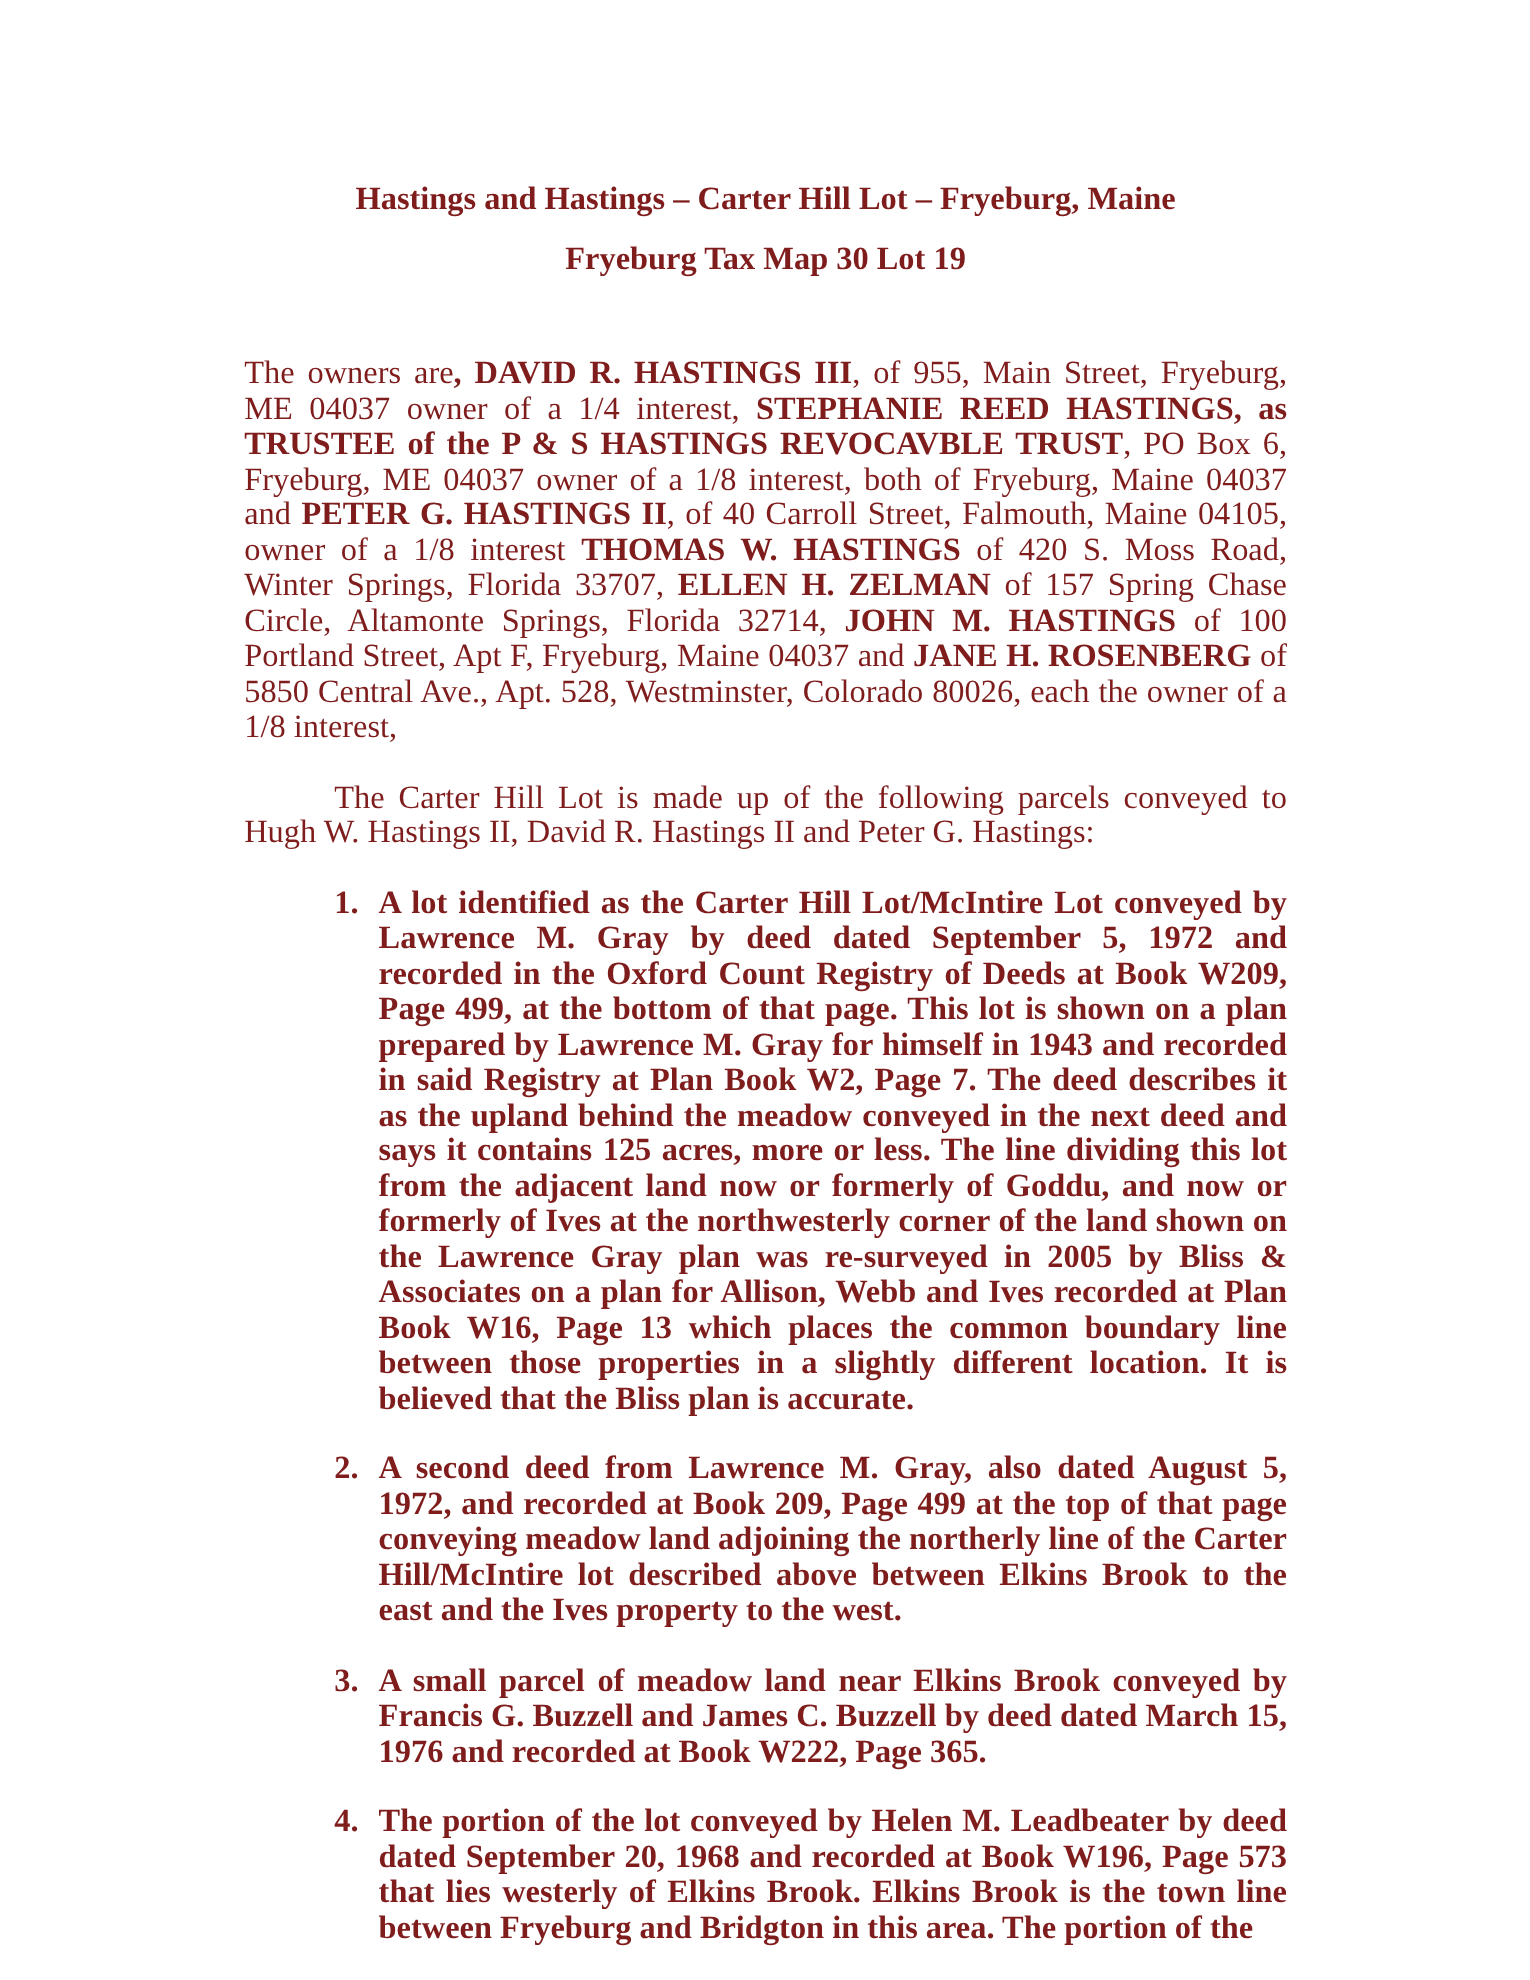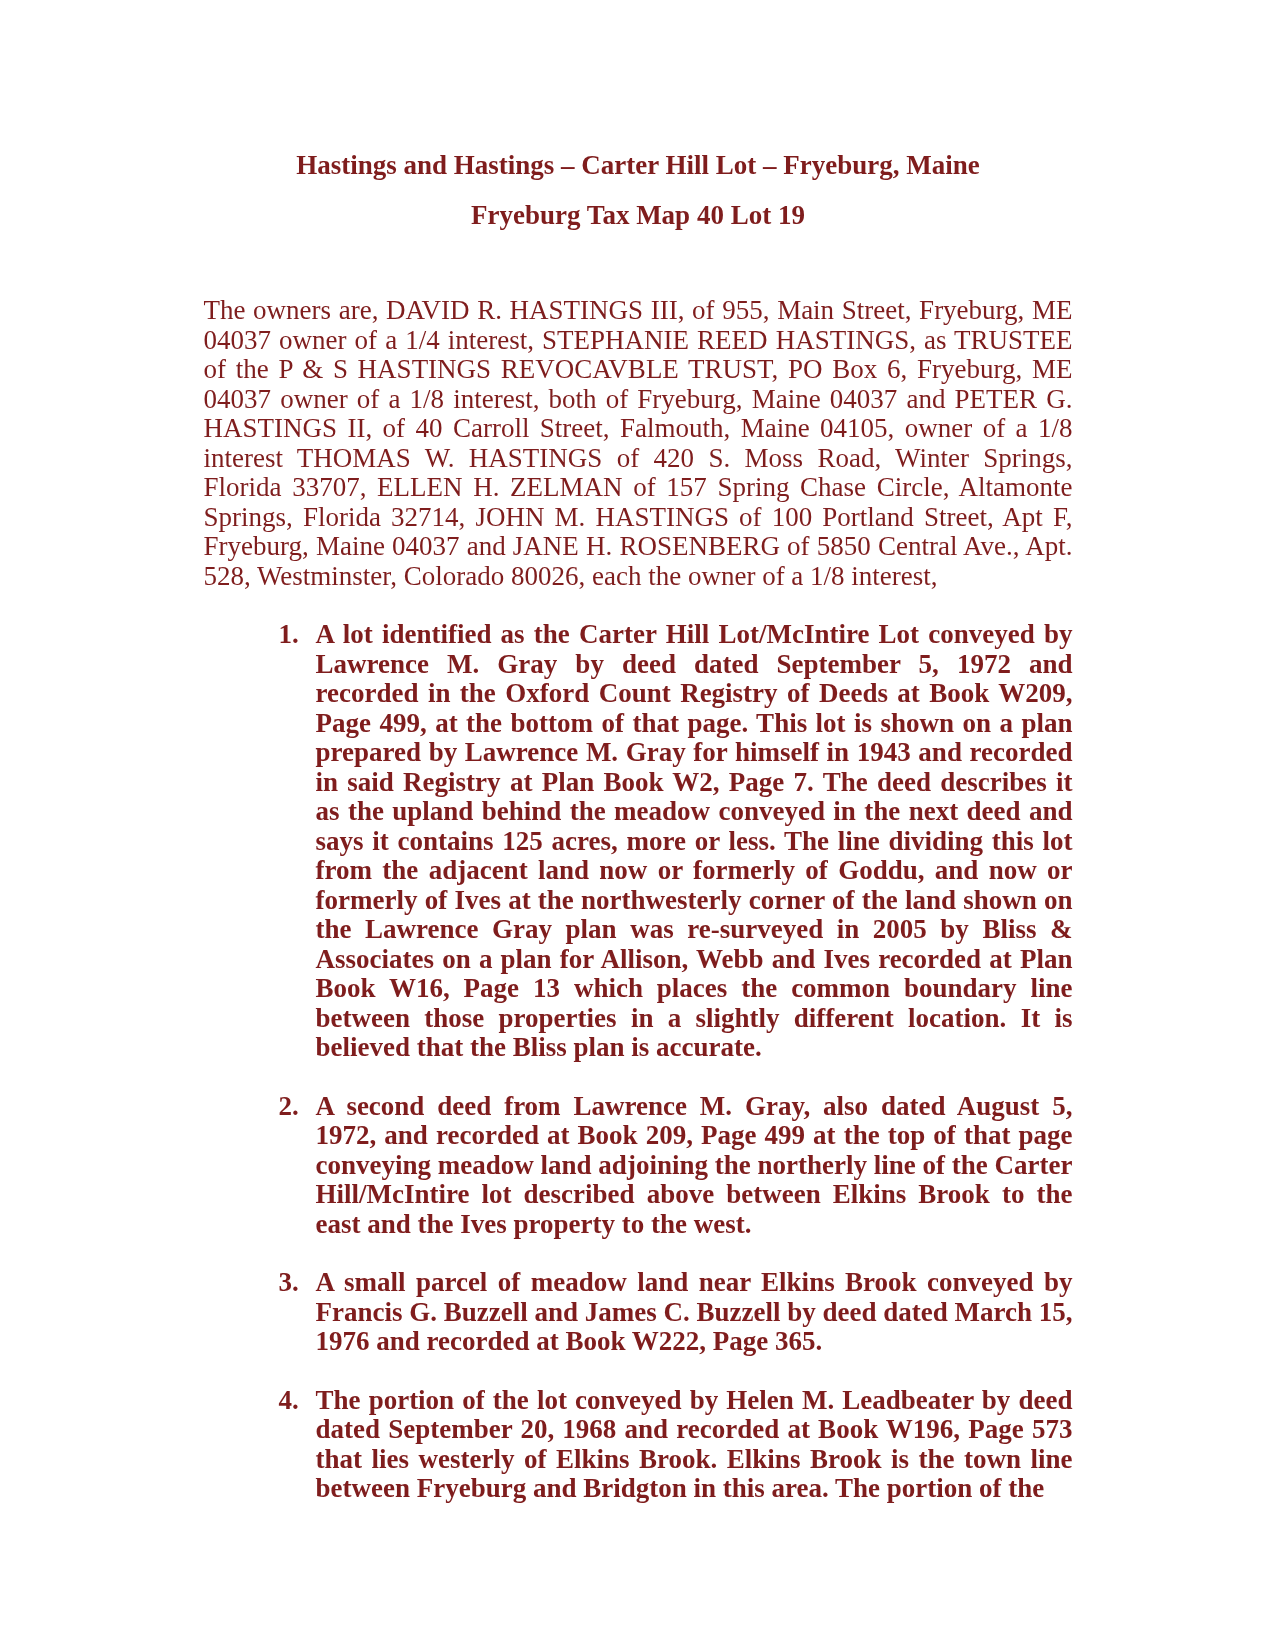--- a/index.html
+++ b/index.html
@@ -51,34 +51,35 @@
     text-align: justify;
     margin: 0 0 29px 0;
     hyphens: none;
   }
   ol.parcel-list li::before {
     content: counter(parcel) ".";
     position: absolute;
     left: -37px;
     top: 0;
   }
-  b { font-weight: normal; }
+  b { font-weight: bold; }
 </style>
 </head>
 <body>
 
 <div class="page">
 
   <p class="title">Hastings and Hastings – Carter Hill Lot – Fryeburg, Maine</p>
 
-  <p class="title subtitle">Fryeburg Tax Map 40 Lot 19</p>
+  <p class="title subtitle">Fryeburg Tax Map 30 Lot 19</p>
 
   <p class="para"><span>The owners are</span><b>, DAVID R. HASTINGS III</b><span>, of 955, Main Street, Fryeburg, ME 04037 owner of a 1/4 interest, </span><b>STEPHANIE REED HASTINGS, as TRUSTEE of the P &amp; S HASTINGS REVOCAVBLE TRUST</b><span>, PO Box 6, Fryeburg, ME 04037 owner of a 1/8 interest, both of Fryeburg, Maine 04037 and </span><b>PETER G. HASTINGS II</b><span>,  of 40 Carroll Street, Falmouth, Maine 04105, owner of a 1/8 interest </span><b>THOMAS W. HASTINGS</b><span> of 420 S. Moss Road, Winter Springs, Florida 33707, </span><b>ELLEN H. ZELMAN</b><span> of 157 Spring Chase Circle, Altamonte Springs, Florida 32714, </span><b>JOHN M. HASTINGS</b><span> of 100 Portland Street, Apt F, Fryeburg, Maine 04037 and </span><b>JANE H. ROSENBERG</b><span> of 5850 Central Ave., Apt. 528, Westminster, Colorado 80026, each the owner of  a 1/8 interest,</span></p>
 
 
+  <p class="para indent">The Carter Hill Lot is made up of the following parcels conveyed to Hugh W. Hastings II, David R. Hastings II and Peter G. Hastings:</p>
 
   <ol class="parcel-list">
     <li>A lot identified as the Carter Hill Lot/McIntire Lot conveyed by Lawrence M. Gray by deed dated September 5, 1972 and recorded in the Oxford Count Registry of Deeds at Book W209, Page 499, at the bottom of that page.  This lot is shown on a plan prepared by Lawrence M. Gray for himself in 1943 and recorded in said Registry at Plan Book W2, Page 7. The deed describes it as the upland behind the meadow conveyed in the next deed and says it contains 125 acres, more or less.  The line dividing this lot from the adjacent land now or formerly of Goddu, and now or formerly of  Ives at the northwesterly corner of the land shown on the Lawrence Gray plan was re-surveyed in 2005 by Bliss &amp; Associates on a plan for Allison, Webb and Ives recorded at Plan Book W16, Page 13 which places the common boundary line between those properties in a slightly different location.  It is believed that the Bliss plan is accurate.</li>
     <li>A second deed from Lawrence M. Gray, also dated August 5, 1972, and recorded at Book 209, Page 499 at the top of that page conveying meadow land adjoining the northerly line of the Carter Hill/McIntire lot described above between Elkins Brook to the east and the Ives property to the west.</li>
     <li>A small parcel of meadow land near Elkins Brook conveyed by Francis G. Buzzell and James C. Buzzell by deed dated March 15, 1976 and recorded at Book W222, Page 365.</li>
     <li>The portion of the lot conveyed by Helen M. Leadbeater by deed dated September 20, 1968 and recorded at Book W196, Page 573 that lies westerly of Elkins Brook.  Elkins Brook is the town line between Fryeburg and Bridgton in this area.  The portion of the</li>
   </ol>
 
 </div>
 

